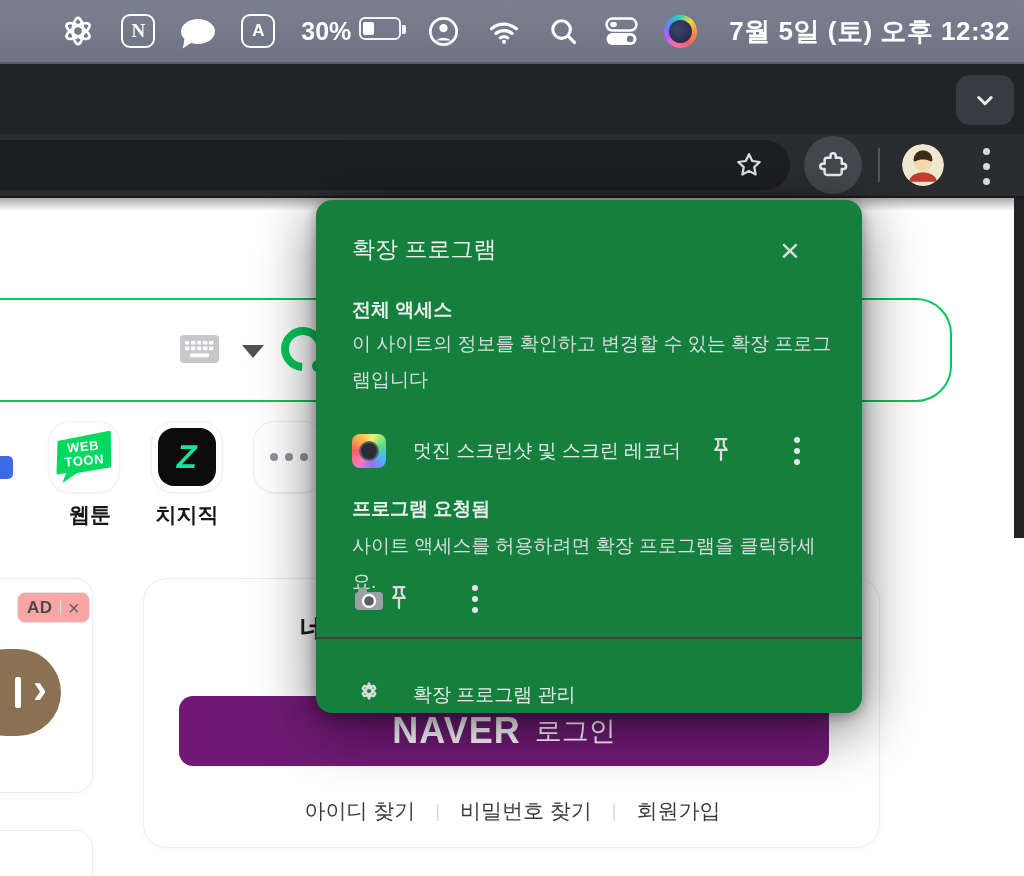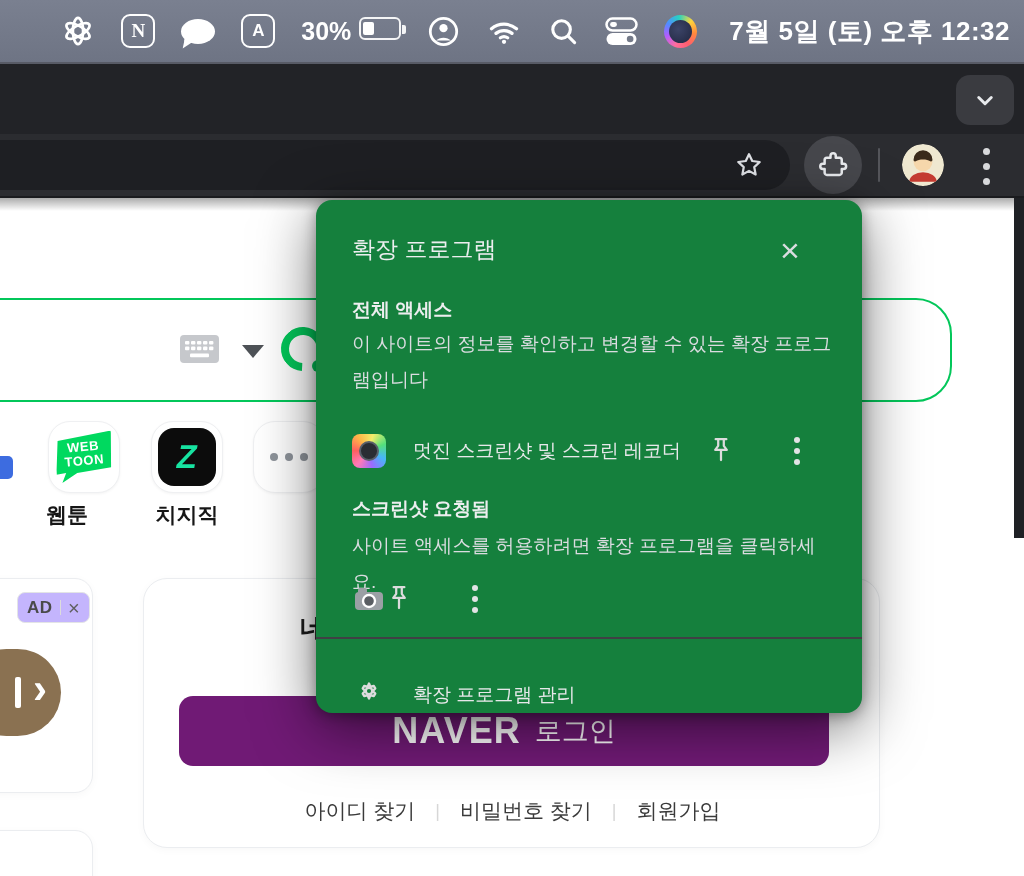--- a/index.html
+++ b/index.html
@@ -78,21 +78,21 @@
     display:flex; align-items:center; justify-content:center; }
   .chzzk-z { color:#17e3a1; font-size:33px; font-weight:700; transform:skewX(-10deg); }
   .more-dots { display:flex; gap:7px; }
   .more-dots i { width:8px; height:8px; border-radius:50%; background:#8e949b; }
 
   .card { position:absolute; background:#fff; border:1.5px solid #ebedf0; border-radius:18px;
     box-shadow:0 2px 8px rgba(0,0,0,.03); }
   .ad-card { left:-40px; top:380px; width:133px; height:215px; }
   .ad-badge { position:absolute; left:56px; top:13px; height:31px; padding:0 9px;
     border:1.5px solid #e3e4e6; border-radius:8px; display:flex; align-items:center; gap:7px;
-    background:#c4b5fd; }
+    background:#fca5a5; }
   .ad-badge .ad-txt { font-size:17px; font-weight:700; color:#4a4a4a; letter-spacing:.5px; }
   .ad-badge .ad-sep { width:1.5px; height:15px; background:#dcdcdc; }
   .ad-badge .ad-x { font-size:20px; color:#5f5f5f; line-height:1; }
   .ad-pill { position:absolute; left:2px; top:70px; width:98px; height:87px; border-radius:44px;
     background:#8a7151; }
   .ad-pill-bar { position:absolute; left:52px; top:28px; width:6px; height:31px; background:#fff; border-radius:2px; }
   .ad-pill-chev { position:absolute; left:70px; top:16px; color:#fff; font-size:42px; font-weight:700; }
   .bottom-card { left:-40px; top:632px; width:133px; height:70px; border-radius:18px; }
 
   .login-card { left:143px; top:380px; width:737px; height:270px; border-radius:24px; }
@@ -254,21 +254,21 @@
   <span class="search-arc-dot"></span>
 
   <span class="blue-sliver"></span>
 
   <div class="sc-card" style="left:48px">
     <div class="webtoon-bubble">
       <span>WEB</span>
       <span>TOON</span>
     </div>
   </div>
-  <div class="sc-label" style="left:12px">웹툰</div>
+  <div class="sc-label" style="left:35px">웹툰</div>
 
   <div class="sc-card" style="left:151px">
     <div class="chzzk-sq">
       <span class="chzzk-z">Z</span>
     </div>
   </div>
   <div class="sc-label" style="left:132px">치지직</div>
 
   <div class="sc-card" style="left:253px">
     <div class="more-dots">
@@ -323,21 +323,21 @@
         <path d="M7 3h10M9.4 3v6.2L6.6 13h10.8L14.6 9.2V3M12 13v9.5"></path>
       </svg>
     </span>
     <span class="kebab">
         <i></i>
         <i></i>
         <i></i>
       </span>
   </div>
 
-  <div class="pp-h" style="top:296px">스크린샷 요청됨</div>
+  <div class="pp-h" style="top:296px">프로그램 요청됨</div>
   <div class="pp-desc" style="top:328px">사이트 액세스를 허용하려면 확장 프로그램을 클릭하세요.</div>
 
   <div class="pp-row" style="top:368px">
     <span class="pp-ext-icon">
       <svg width="34" height="34" viewBox="0 0 34 34">
         <rect x="3" y="10" width="28" height="18" rx="4" fill="#9ba0a5"></rect>
         <rect x="6" y="6" width="9" height="6" rx="2" fill="#9ba0a5"></rect>
         <circle cx="17" cy="19" r="6" fill="#5a5e63" stroke="#fff" stroke-width="2.4"></circle>
       </svg>
     </span>

